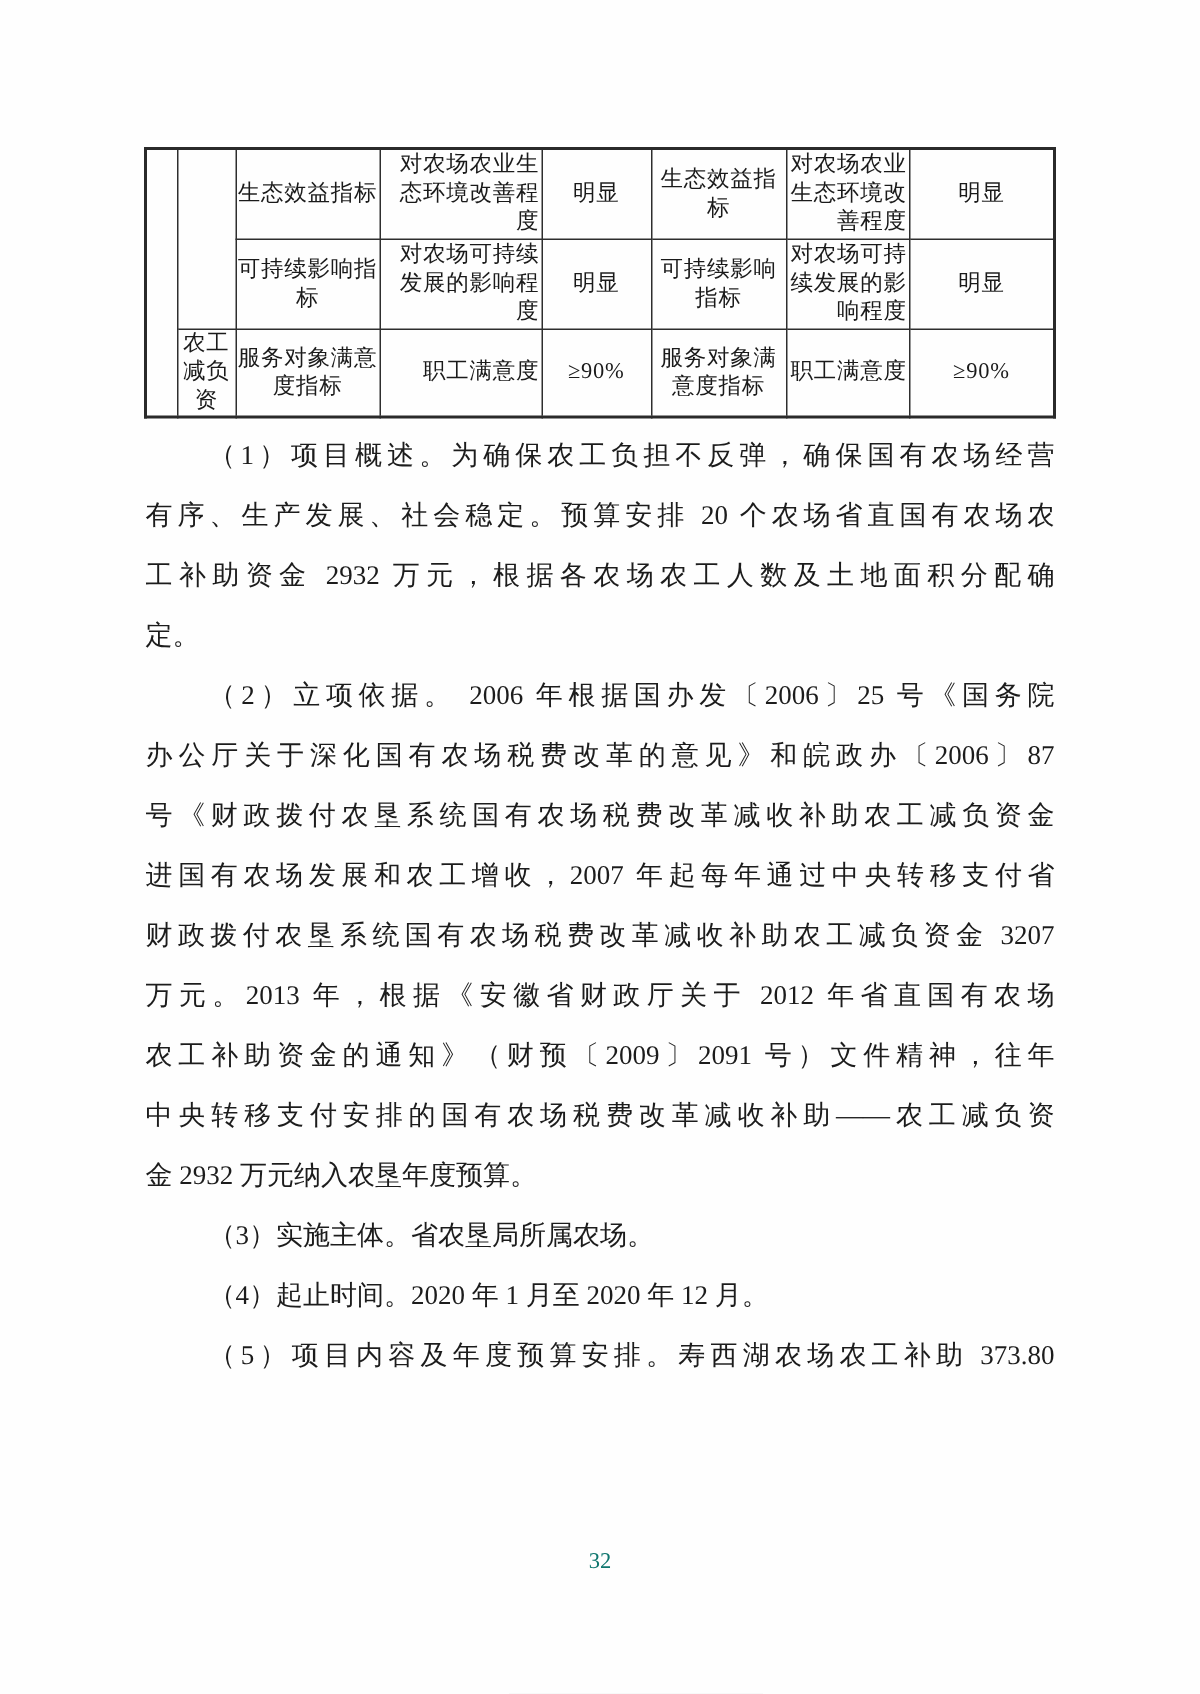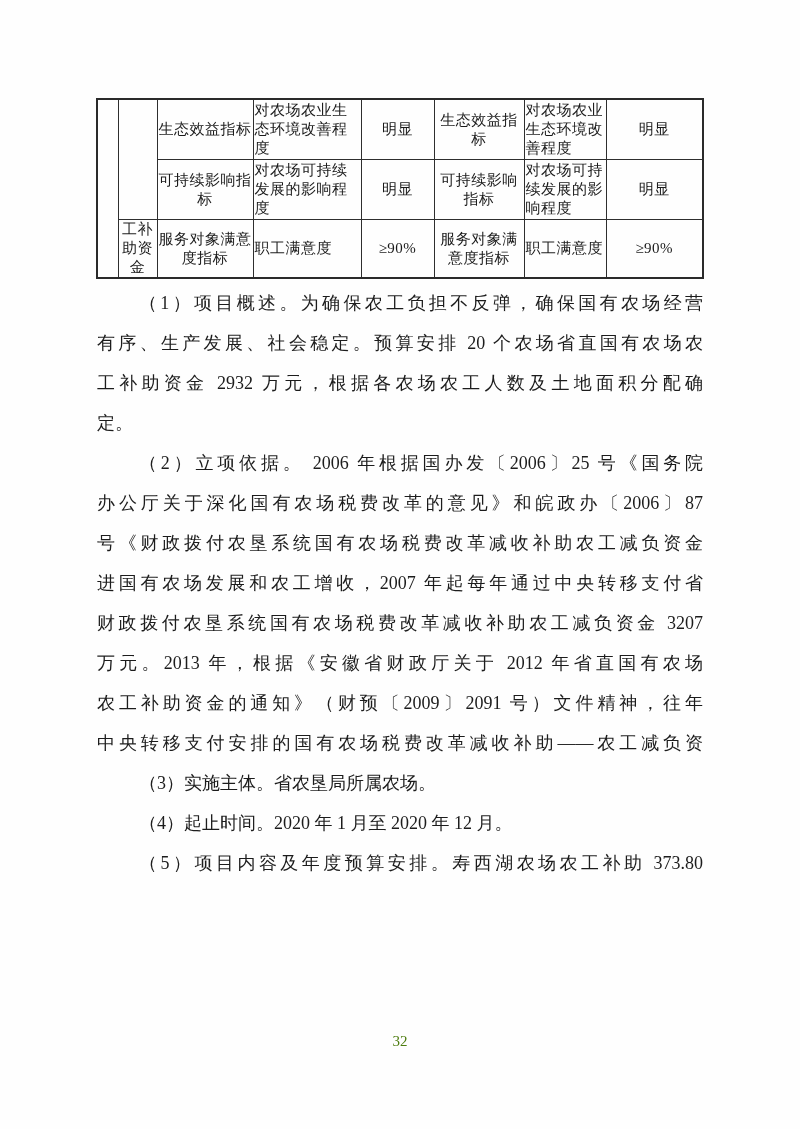--- a/index.html
+++ b/index.html
@@ -24,21 +24,21 @@
     letter-spacing:0.5px;
     color:#1a1a1a;
   }
   #ind-table td{
     border:1px solid #2e2e2e;
     padding:0;
     vertical-align:middle;
     overflow:hidden;
   }
   #ind-table td.c{text-align:center;}
-  #ind-table td.l{text-align:left;padding:1px 1px;}
+  #ind-table td.l{text-align:right;padding:1px 1px;}
   #ind-table tr.r1{height:59px;}
   #ind-table tr.r2{height:60px;padding-left:20px;}
   #ind-table tr.r3{height:55px;}
   
   #body-text{
     position:absolute;left:97px;top:283px;width:606px;
   }
   .ln{
     height:40px;line-height:40px;
     font-size:18px;
@@ -53,21 +53,21 @@
     font-weight:bold;
     font-size:22px;
     text-align:left;text-align-last:auto;
     padding-left:42px;
   }
   
   #page-number{
     position:absolute;left:0;top:1031px;width:800px;
     text-align:center;
     font-size:15px;line-height:20px;
-    color:#4d7c0f;
+    color:#0f766e;
   }
 </style>
 </head>
 <body>
 
 <div id="page">
 
   <table id="ind-table">
     <colgroup>
       <col style="width:21px">
@@ -92,21 +92,21 @@
     </tr>
     <tr class="r2">
       <td class="c">可持续影响指标</td>
       <td class="l">对农场可持续发展的影响程度</td>
       <td class="c">明显</td>
       <td class="c">可持续影响指标</td>
       <td class="l">对农场可持续发展的影响程度</td>
       <td class="c">明显</td>
     </tr>
     <tr class="r3">
-      <td class="c">工补助资金</td>
+      <td class="c">农工减负资</td>
       <td class="c">服务对象满意度指标</td>
       <td class="l">职工满意度</td>
       <td class="c">≥90%</td>
       <td class="c">服务对象满意度指标</td>
       <td class="l">职工满意度</td>
       <td class="c">≥90%</td>
     </tr>
   </tbody>
     </table>
 
@@ -116,20 +116,21 @@
     <div class="ln">工补助资金 2932 万元，根据各农场农工人数及土地面积分配确</div>
     <div class="ln plain">定。</div>
     <div class="ln ind">（2）立项依据。 2006 年根据国办发〔2006〕25 号《国务院</div>
     <div class="ln">办公厅关于深化国有农场税费改革的意见》和皖政办〔2006〕87</div>
     <div class="ln">号《财政拨付农垦系统国有农场税费改革减收补助农工减负资金</div>
     <div class="ln">进国有农场发展和农工增收，2007 年起每年通过中央转移支付省</div>
     <div class="ln">财政拨付农垦系统国有农场税费改革减收补助农工减负资金 3207</div>
     <div class="ln">万元。2013 年，根据《安徽省财政厅关于 2012 年省直国有农场</div>
     <div class="ln">农工补助资金的通知》（财预〔2009〕2091 号）文件精神，往年</div>
     <div class="ln">中央转移支付安排的国有农场税费改革减收补助——农工减负资</div>
+    <div class="ln plain">金 2932 万元纳入农垦年度预算。</div>
     <div class="ln ind plain">（3）实施主体。省农垦局所属农场。</div>
     <div class="ln ind plain">（4）起止时间。2020 年 1 月至 2020 年 12 月。</div>
     <div class="ln ind">（5）项目内容及年度预算安排。寿西湖农场农工补助 373.80</div>
   </div>
 
   <div id="page-number">32</div>
 
 </div>
 
 </body></html>

